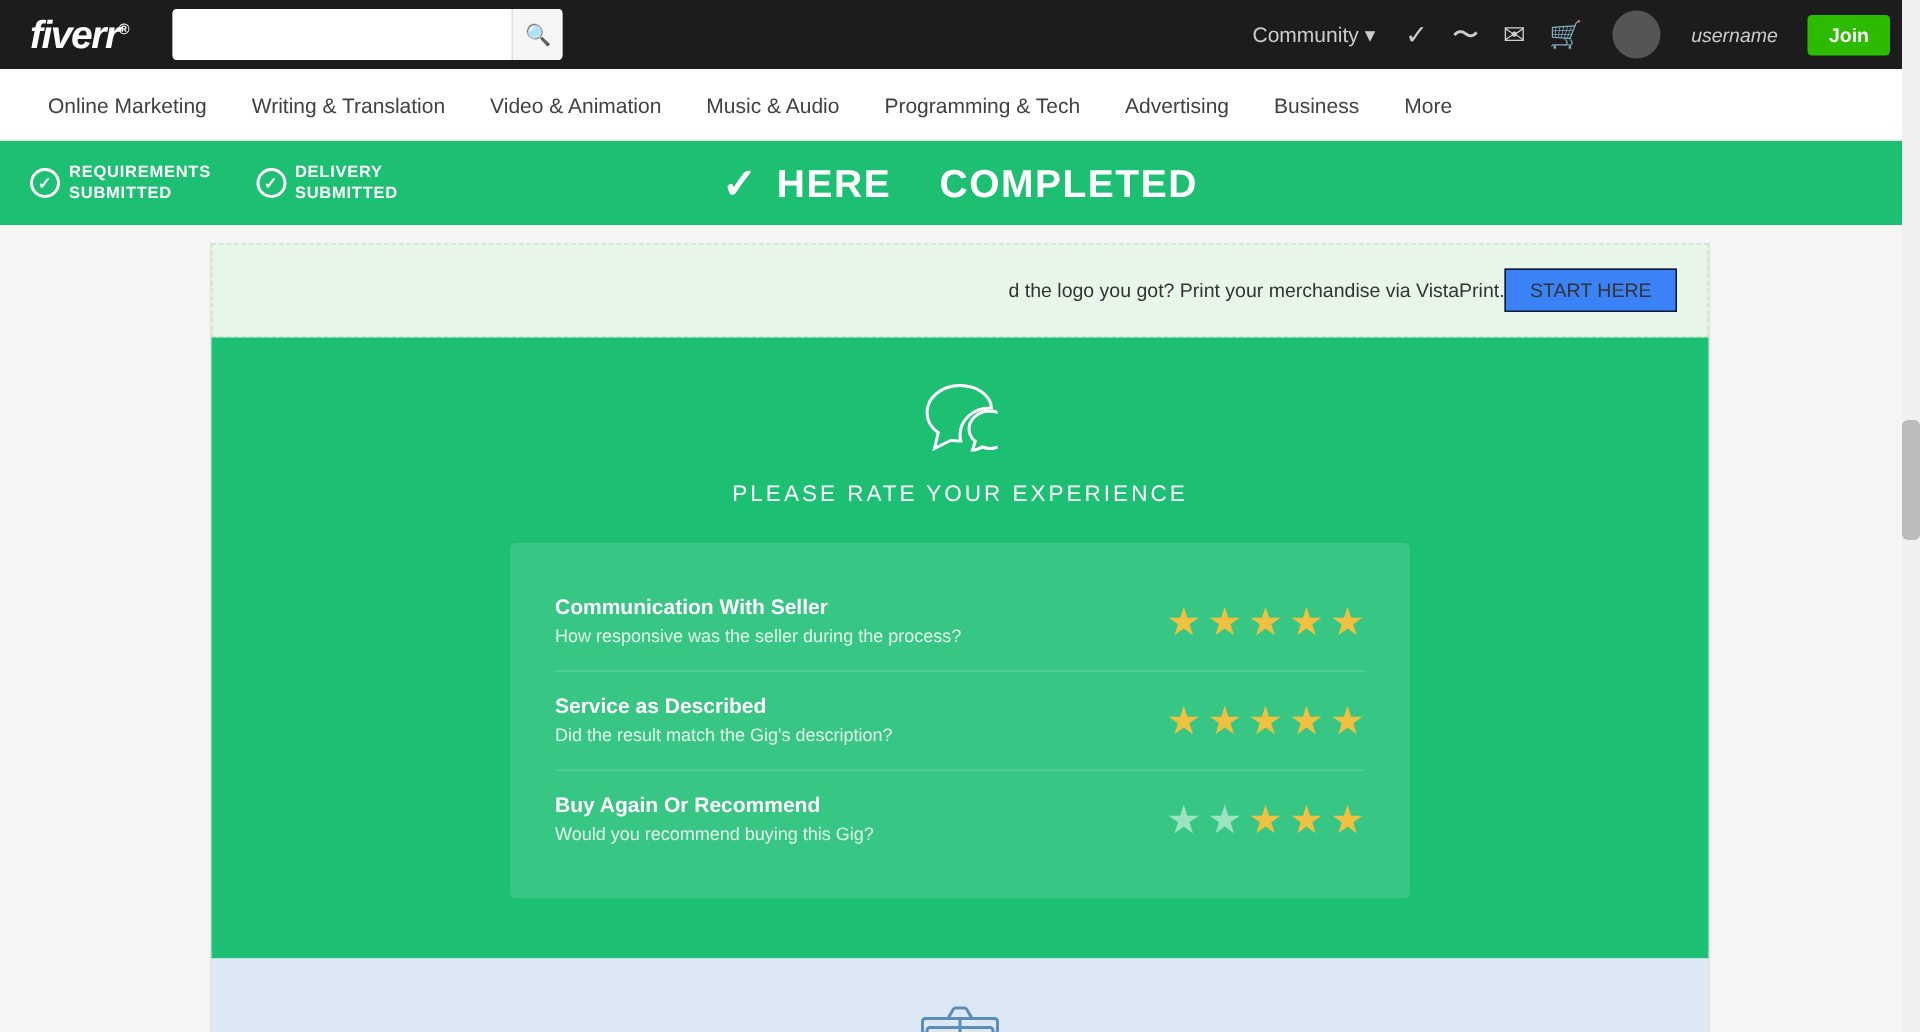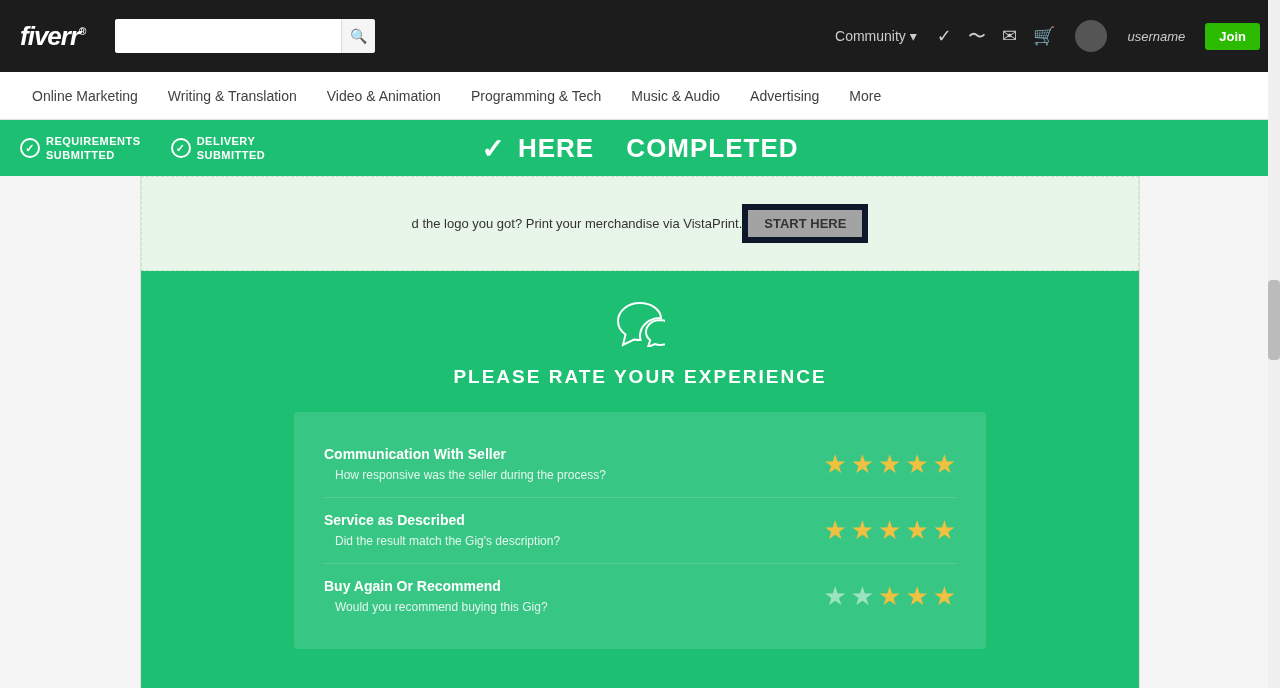--- a/index.html
+++ b/index.html
@@ -1,21 +1,21 @@
 <!DOCTYPE html>
 <html><head>
   <meta charset="utf-8">
   <style>
     * { margin: 0; padding: 0; box-sizing: border-box; }
     body { font-family: 'Helvetica Neue', Arial, sans-serif; background: #f5f5f5; width: 1280px; overflow-x: hidden; }
 
     
     .top-nav {
       background: #1c1c1c;
-      height: 72px;
+      height: 46px;
       display: flex;
       align-items: center;
       padding: 0 20px;
       gap: 20px;
     }
     .logo {
       color: white;
       font-size: 26px;
       font-weight: bold;
       font-style: italic;
@@ -164,36 +164,36 @@
       font-size: 28px;
     }
     .order-completed-title .bold-part {
       font-weight: 900;
     }
 
     
     .promo-banner {
       background: #e8f5e9;
       border: 1px dashed #c8e6c9;
-      padding: 27px 20px;
-      display: flex;
-      align-items: center;
-      justify-content: center;
-      margin-top: 0;
+      padding: 16px 20px;
+      display: flex;
+      align-items: center;
+      justify-content: flex-end;
+      margin-top: 12px;
     }
     .promo-text {
       font-size: 13px;
       color: #333;
     }
     .promo-btn {
-      background: #a3a3a3;
-      border: 6px solid #0f172a;
+      background: #3b82f6;
+      border: 1px solid #0f172a;
       padding: 6px 16px;
       font-size: 13px;
-      font-weight: bold;
+      font-weight: normal;
       cursor: pointer;
       color: #333;
     }
 
     
     .rating-section {
       background: #1dbf73;
       padding: 30px 20px 40px;
       margin: 0 0 0 0;
       display: flex;
@@ -201,42 +201,42 @@
       align-items: center;
     }
     .chat-icon {
       font-size: 44px;
       color: white;
       margin-bottom: 12px;
       line-height: 1;
     }
     .rate-title {
       color: white;
-      font-size: 19px;
-      font-weight: bold;
+      font-size: 15px;
+      font-weight: normal;
       letter-spacing: 2px;
       margin-bottom: 24px;
     }
     .rating-card {
       background: rgba(255,255,255,0.12);
       border-radius: 4px;
       padding: 20px 30px;
-      width: 692px;
+      width: 600px;
     }
     .rating-row {
       display: flex;
       align-items: center;
       justify-content: space-between;
       padding: 14px 0;
       border-bottom: 1px solid rgba(255,255,255,0.15);
     }
     .rating-row:last-child { border-bottom: none; }
     .rating-label { color: white; }
     .rating-label strong { display: block; font-size: 14px; margin-bottom: 3px; }
-    .rating-label span { font-size: 12px; opacity: 0.85; margin-left: 11px; }
+    .rating-label span { font-size: 12px; opacity: 0.85; }
     .stars { display: flex; gap: 4px; }
     .star { font-size: 26px; cursor: pointer; }
     .star.filled { color: #f0c040; }
 
     
     .order-complete-section {
       background: #dce8f5;
       padding: 30px 20px;
       display: flex;
       flex-direction: column;
@@ -290,23 +290,24 @@
   </div>
   <div class="nav-avatar"></div>
   <span class="nav-username">username</span>
   <button class="nav-btn">Join</button>
 </nav>
 
 <nav class="sec-nav">
   <a href="#">Online Marketing</a>
   <a href="#">Writing &amp; Translation</a>
   <a href="#">Video &amp; Animation</a>
+  <a href="#">Music &amp; Audio</a>
   <a href="#">Programming &amp; Tech</a>
-  <a href="#">Music &amp; Audio</a>
   <a href="#">Advertising</a>
+  <a href="#">Business</a>
   <a href="#">More</a>
 </nav>
 
 <div class="order-banner">
   <div class="steps">
     <div class="step-item">
       <div class="step-check">✓</div>
       <div style="line-height:1.3; font-size:11px;">
         <span style="white-space:pre;">REQUIREMENTS
 SUBMITTED</span>

